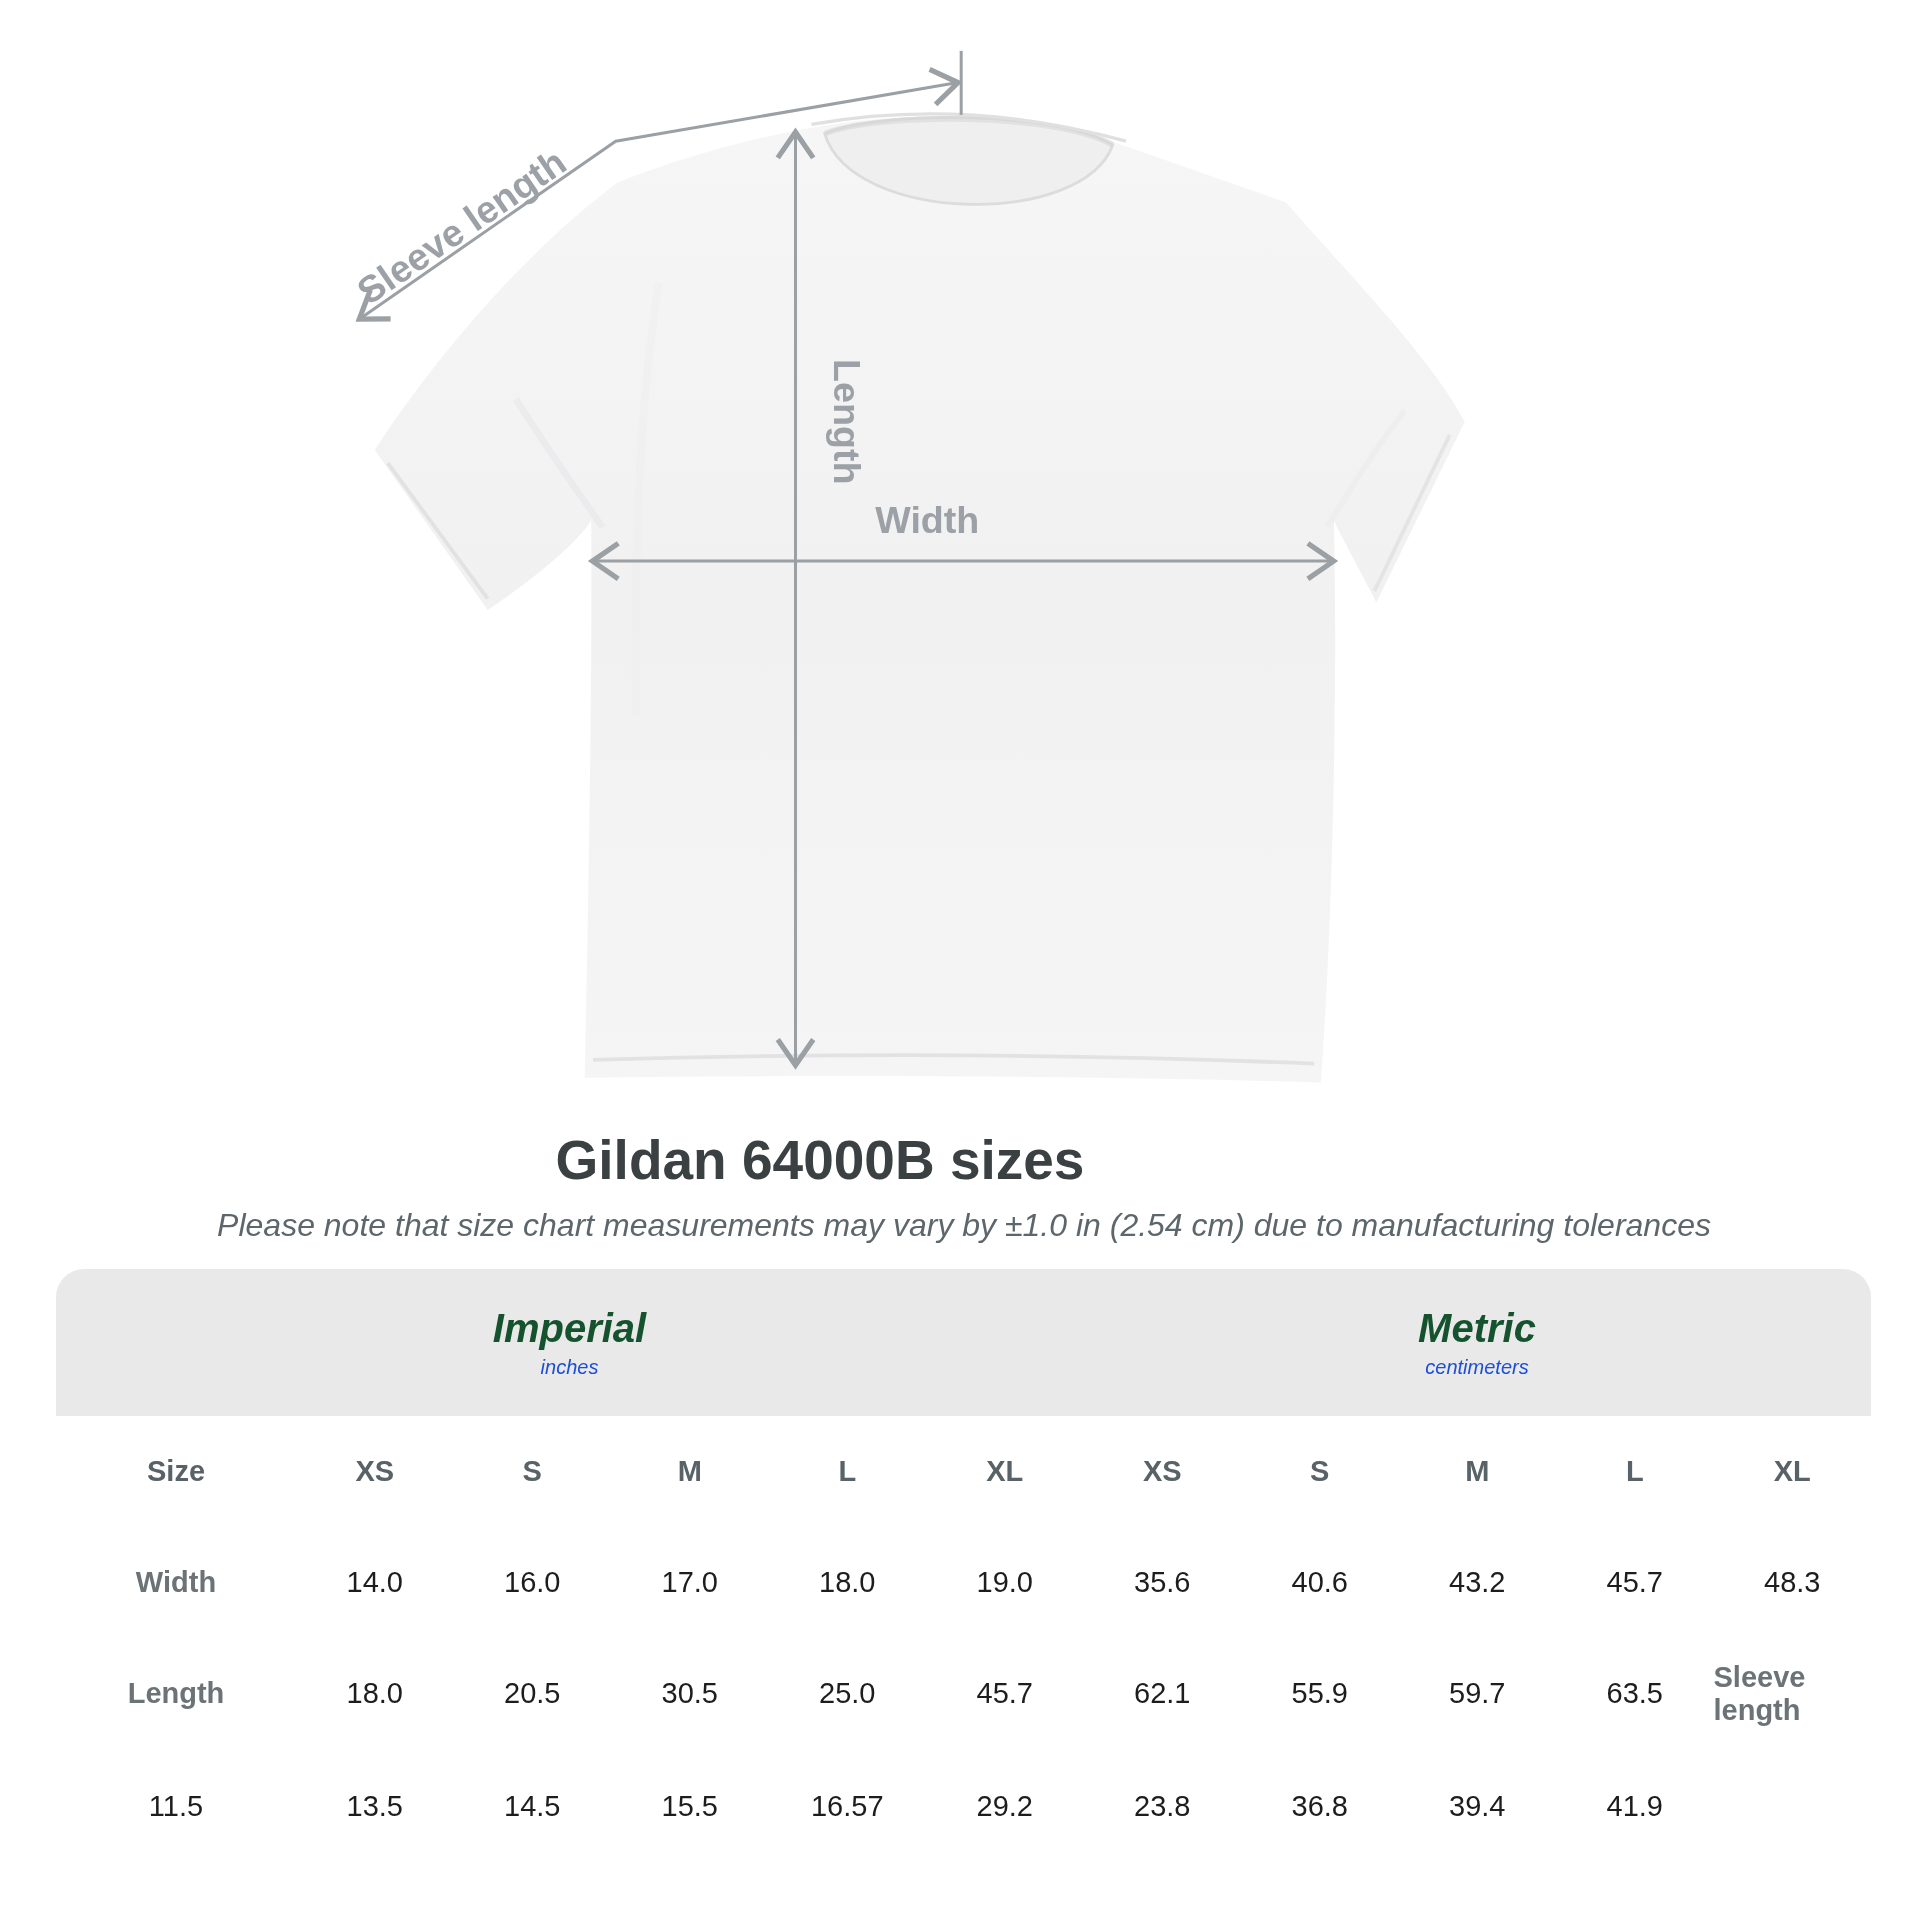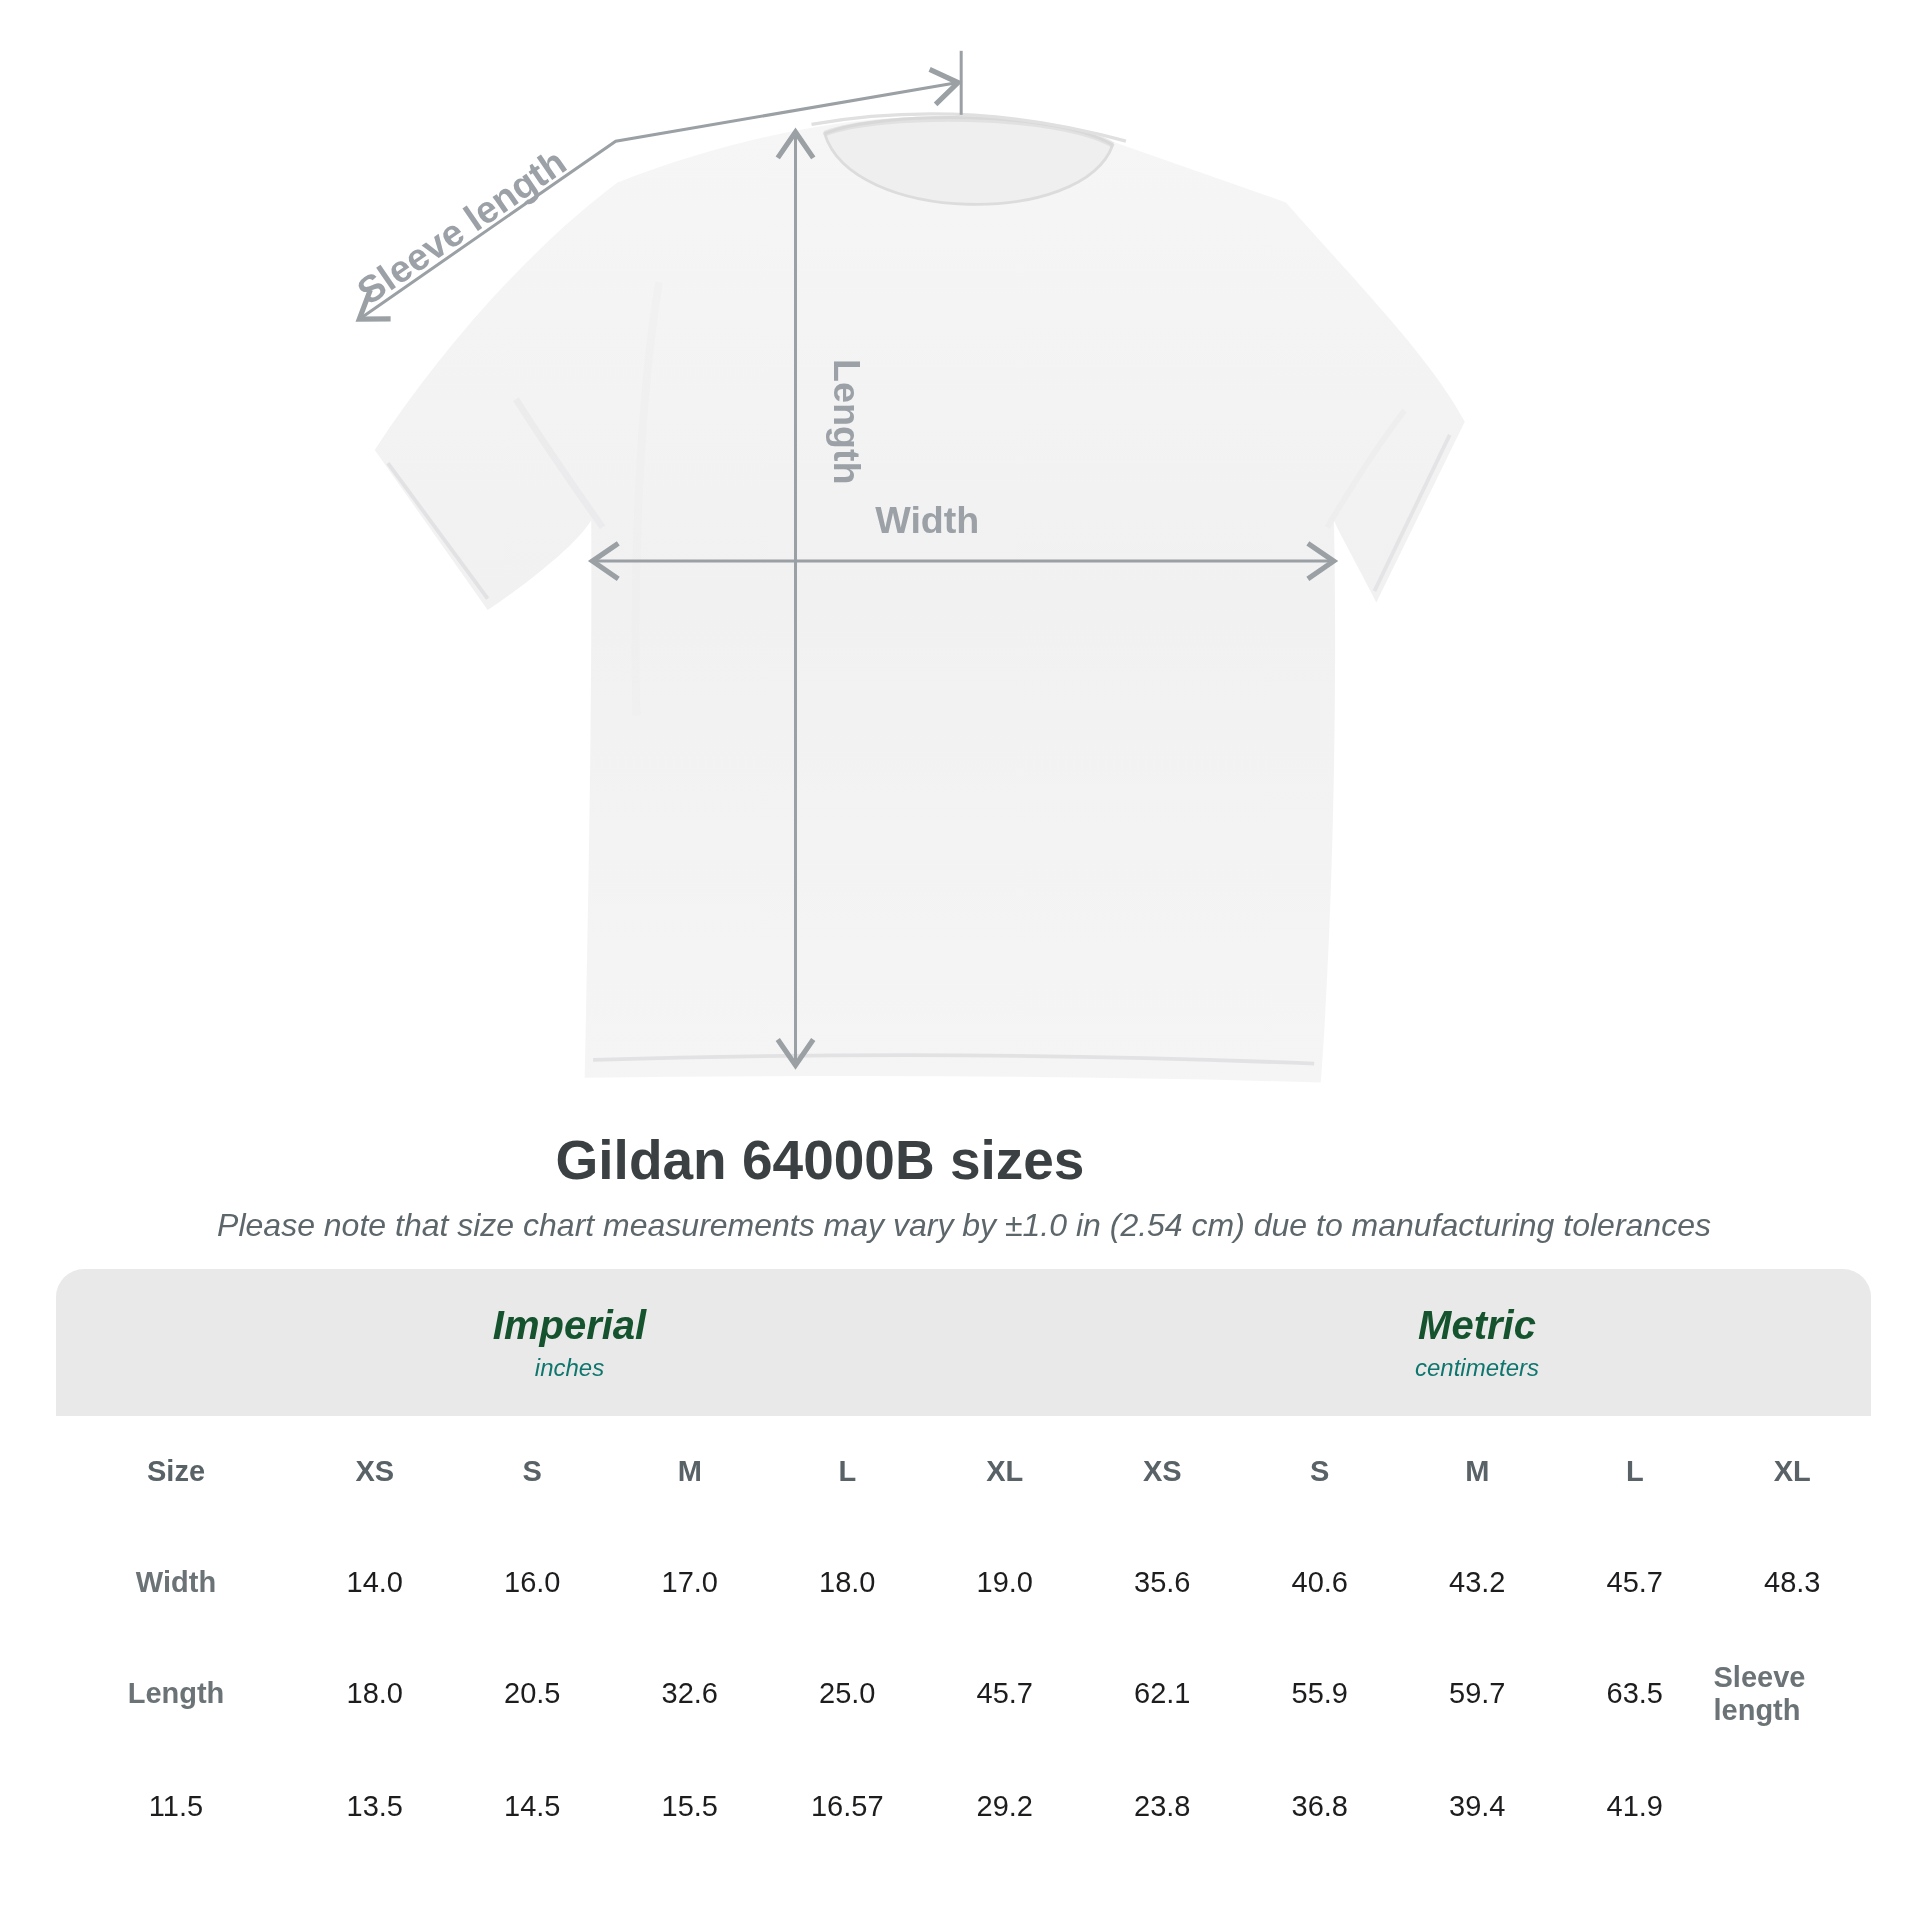--- a/index.html
+++ b/index.html
@@ -64,22 +64,22 @@
     align-items: center; justify-content: center;
     gap: 5.6px;
   }
   .unit-block.imperial { left: 0; width: 1027px; }
   .unit-block.metric  { left: 1027px; width: 788px; }
   .unit-title {
     font-size: 40px; font-weight: 700; font-style: italic;
     color: #14532d;
   }
   .unit-sub {
-    font-size: 24px; font-style: italic;
-    color: #0f766e;
+    font-size: 20px; font-style: italic;
+    color: #1d4ed8;
   }
   .grid {
     display: grid;
     grid-template-columns: 240px repeat(10, 1fr);
     grid-template-rows: 111px 111px 111px 115px;
     width: 100%;
   }
   .cell {
     display: flex; align-items: center; justify-content: center;
     font-size: 29px;
@@ -192,21 +192,21 @@
       <div class="row-gray cell">19.0</div>
       <div class="row-gray cell">35.6</div>
       <div class="row-gray cell">40.6</div>
       <div class="row-gray cell">43.2</div>
       <div class="row-gray cell">45.7</div>
       <div class="row-gray cell">48.3</div>
 
       <div class="row-white cell first rowlabel">Length</div>
       <div class="row-white cell">18.0</div>
       <div class="row-white cell">20.5</div>
-      <div class="row-white cell">32.6</div>
+      <div class="row-white cell">30.5</div>
       <div class="row-white cell">25.0</div>
       <div class="row-white cell">45.7</div>
       <div class="row-white cell">62.1</div>
       <div class="row-white cell">55.9</div>
       <div class="row-white cell">59.7</div>
       <div class="row-white cell">63.5</div>
 
       <div class="row-gray cell first rowlabel">Sleeve length</div>
       <div class="row-gray cell">11.5</div>
       <div class="row-gray cell">13.5</div>

